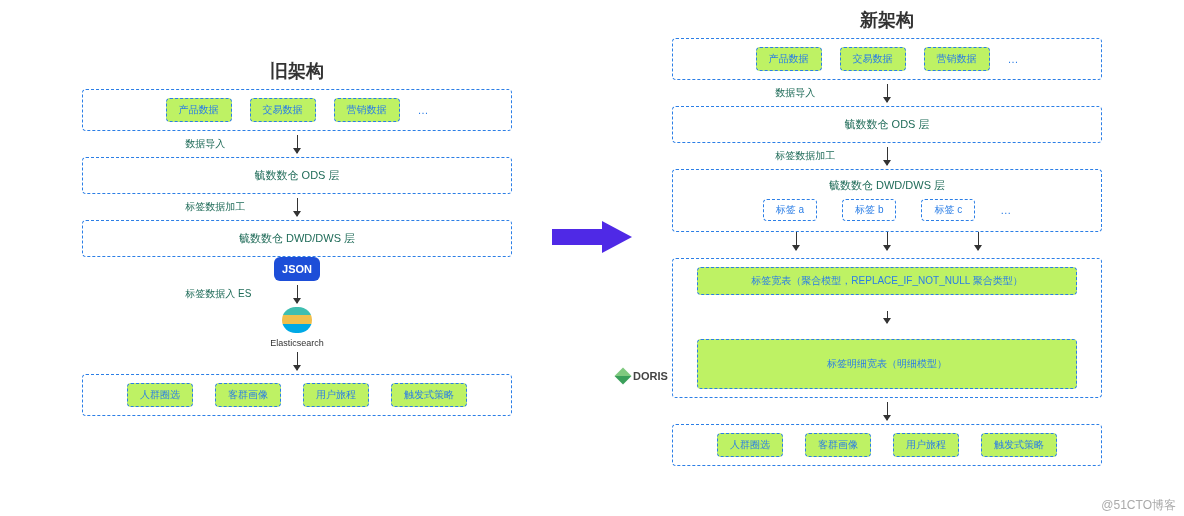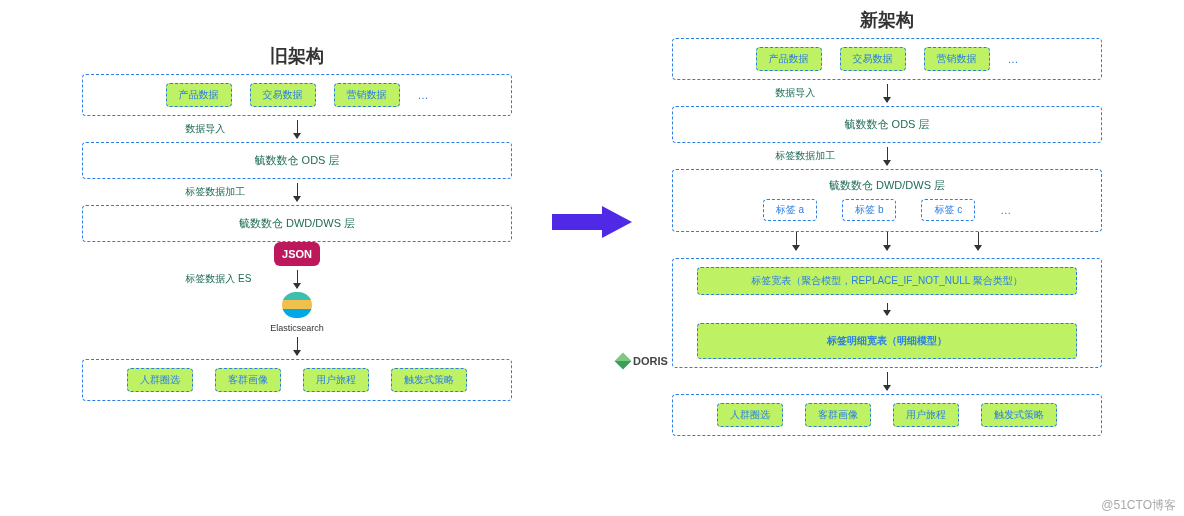--- a/index.html
+++ b/index.html
@@ -78,21 +78,21 @@
   }
   .arrow-down {
     width: 1px; height: 18px; background: #333; position: relative;
   }
   .arrow-down::after {
     content: ""; position: absolute; bottom: -1px; left: -3.5px;
     border-left: 4px solid transparent; border-right: 4px solid transparent;
     border-top: 6px solid #333;
   }
   .json-badge {
-    background: #be185d; color: #fff; font-weight: 700;
+    background: #1d4ed8; color: #fff; font-weight: 700;
     border-radius: 6px; padding: 6px 8px; font-size: 11px;
   }
   .es-logo {
     display: flex; flex-direction: column; align-items: center;
   }
   .es-icon {
     width: 30px; height: 26px; border-radius: 50%/55%; overflow: hidden;
     display: flex; flex-direction: column;
   }
   .es-icon .a{flex:1;background:#3ebeb0;}
@@ -231,24 +231,24 @@
       <div class="arrow-down"></div>
       <div class="arrow-down"></div>
       <div class="arrow-down"></div>
     </div>
 
     <div class="doris-row">
       <div class="doris-label">
         <div class="doris-mark"></div>
         <span>DORIS</span>
       </div>
-      <div class="full-box bluebox" style="flex-direction:column; gap:8px; padding:8px 8px;">
+      <div class="full-box bluebox" style="flex-direction:column; gap:16px; padding:8px 8px;">
         <div class="dashed-box" style="width:92%; padding:6px 4px;">标签宽表（聚合模型，REPLACE_IF_NOT_NULL 聚合类型）</div>
         <div class="arrow-down" style="height:12px;"></div>
-        <div class="dashed-box" style="width:92%; padding:10px 4px;font-weight:bold;">标签明细宽表（明细模型）</div>
+        <div class="dashed-box" style="width:92%; padding:17px 4px;">标签明细宽表（明细模型）</div>
       </div>
     </div>
 
     <div class="arrow-row">
       <div class="arrow-down"></div>
     </div>
 
     <div class="dashed-outer spaced">
       <div class="dashed-box">人群圈选</div>
       <div class="dashed-box">客群画像</div>

